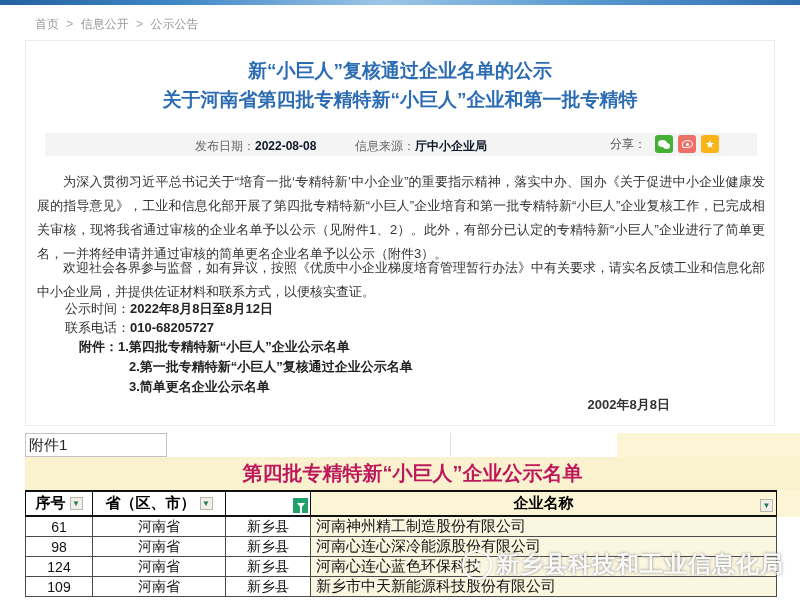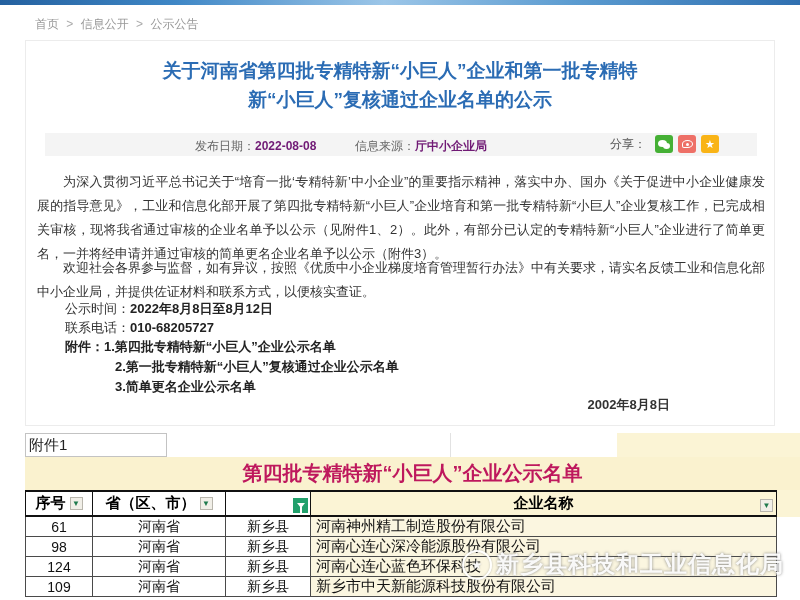--- a/index.html
+++ b/index.html
@@ -16,21 +16,21 @@
 
   .panel { position:absolute; left:25px; top:40px; width:750px; height:386px;
     background:#fff; border:1px solid #ececec; }
 
   .article-title { position:absolute; left:25px; top:56px; width:750px; text-align:center;
     color:#2b6cb4; font-weight:bold; font-size:19px; line-height:29px; }
 
   .meta-bar { position:absolute; left:45px; top:133px; width:712px; height:23px;
     background:#f4f4f4; font-size:12px; color:#555; }
   .meta-bar .label { color:#666; }
-  .meta-bar .value { color:#701a75; font-weight:bold; }
+  .meta-bar .value { color:#0f172a; font-weight:bold; }
   .meta-pub { position:absolute; left:150px; top:5px; }
   .meta-src { position:absolute; left:310px; top:5px; }
   .share-box { position:absolute; right:38px; top:2px; display:flex; align-items:center; }
   .share-label { font-size:12px; color:#555; margin-right:4px; position:relative; top:0px; }
   .share-icon { width:18px; height:18px; border-radius:3px; margin-left:5px;
     display:flex; align-items:center; justify-content:center; color:#fff; font-size:11px; }
   .ic-wechat { background:#45b035; }
   .ic-weibo  { background:#ee7067; }
   .ic-star   { background:#f9b417; }
   .wechat-glyph { position:relative; width:12px; height:9px; }
@@ -38,21 +38,21 @@
   .wechat-glyph .b2 { position:absolute; right:0; bottom:0; width:7px; height:6px; background:#fff; border-radius:50%; }
   .weibo-glyph { width:11px; height:8px; border:1.5px solid #fff; border-radius:50% 50% 50% 2px; position:relative; }
   .weibo-glyph::after { content:""; position:absolute; left:3px; top:1.5px; width:3px; height:3px; background:#fff; border-radius:50%; }
 
   .body-text { position:absolute; font-size:13px; color:#333; line-height:24px;
     text-align:justify; width:728px; left:37px; }
   .p1 { top:170px; text-indent:2em; }
   .p2 { top:256px; text-indent:2em; }
   .line-abs { position:absolute; font-size:13px; color:#333; }
   .bold-val { font-weight:bold; color:#222; }
-  .att-line { font-weight:bold; color:#222; }
+  .att-line { font-weight:bold; color:#222;margin-left:14px; }
   .sign-date { position:absolute; right:130px; top:396px; font-size:13px; color:#333; font-weight:bold; }
 
   
   .yellow-ext { position:absolute; left:777px; top:433px; width:23px; height:84px; background:#fbf4d5; }
 
   .sheet { position:absolute; left:25px; top:433px; width:752px; }
   .rowA { position:relative; height:24px; }
   .rowA .corner-cell { position:absolute; left:0; top:0; width:142px; height:24px;
     border:1px solid #c3c3c3; font-size:15px; color:#222; padding-left:3px; line-height:22px; background:#fff; }
   .rowA .mid-line { position:absolute; left:425px; top:0; width:1px; height:24px; background:#e2e2e2; }
@@ -102,22 +102,22 @@
   <span>首页</span>
   <span class="crumb-sep">&gt;</span>
   <span>信息公开</span>
   <span class="crumb-sep">&gt;</span>
   <span>公示公告</span>
 </div>
 
 <div class="panel"></div>
 
 <div class="article-title">
+  <div>新“小巨人”复核通过企业名单的公示</div>
   <div>关于河南省第四批专精特新“小巨人”企业和第一批专精特</div>
-  <div>新“小巨人”复核通过企业名单的公示</div>
 </div>
 
 <div class="meta-bar">
   <div class="meta-pub">
     <span class="label">发布日期：</span><span class="value">2022-08-08</span>
   </div>
   <div class="meta-src">
     <span class="label">信息来源：</span><span class="value">厅中小企业局</span>
   </div>
   <div class="share-box">

